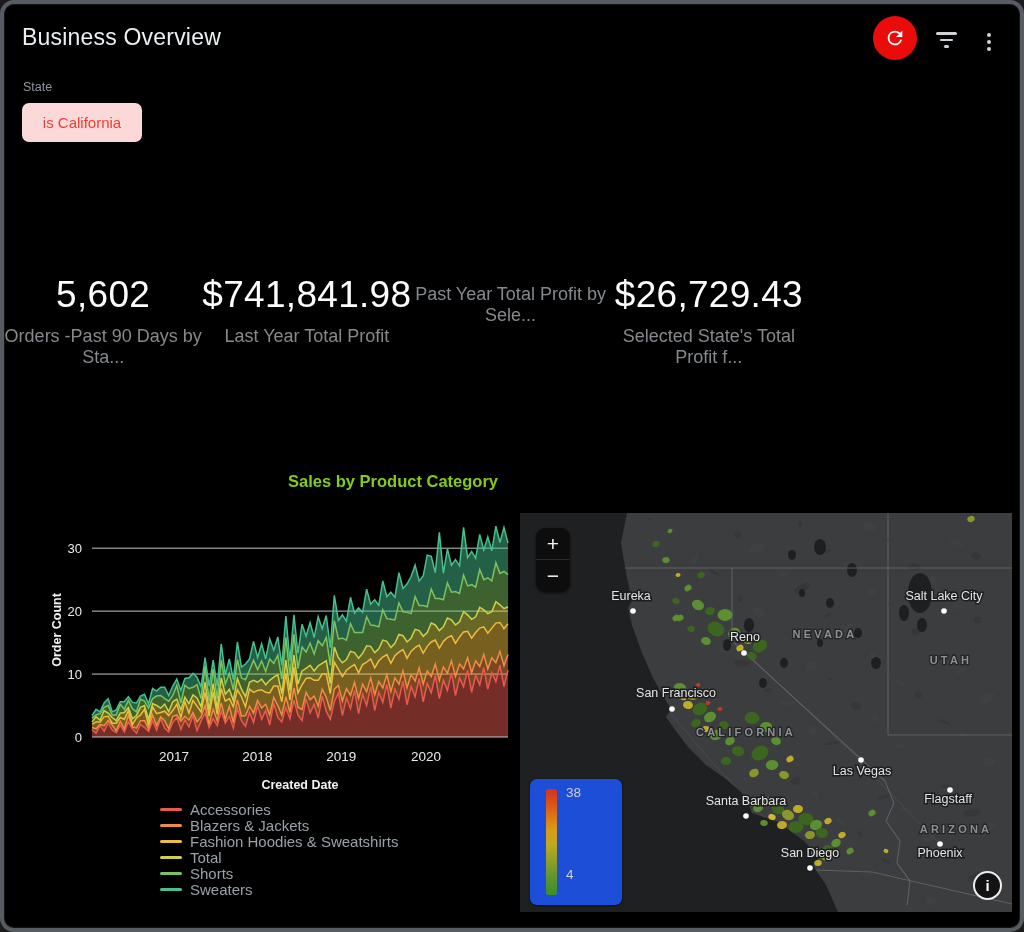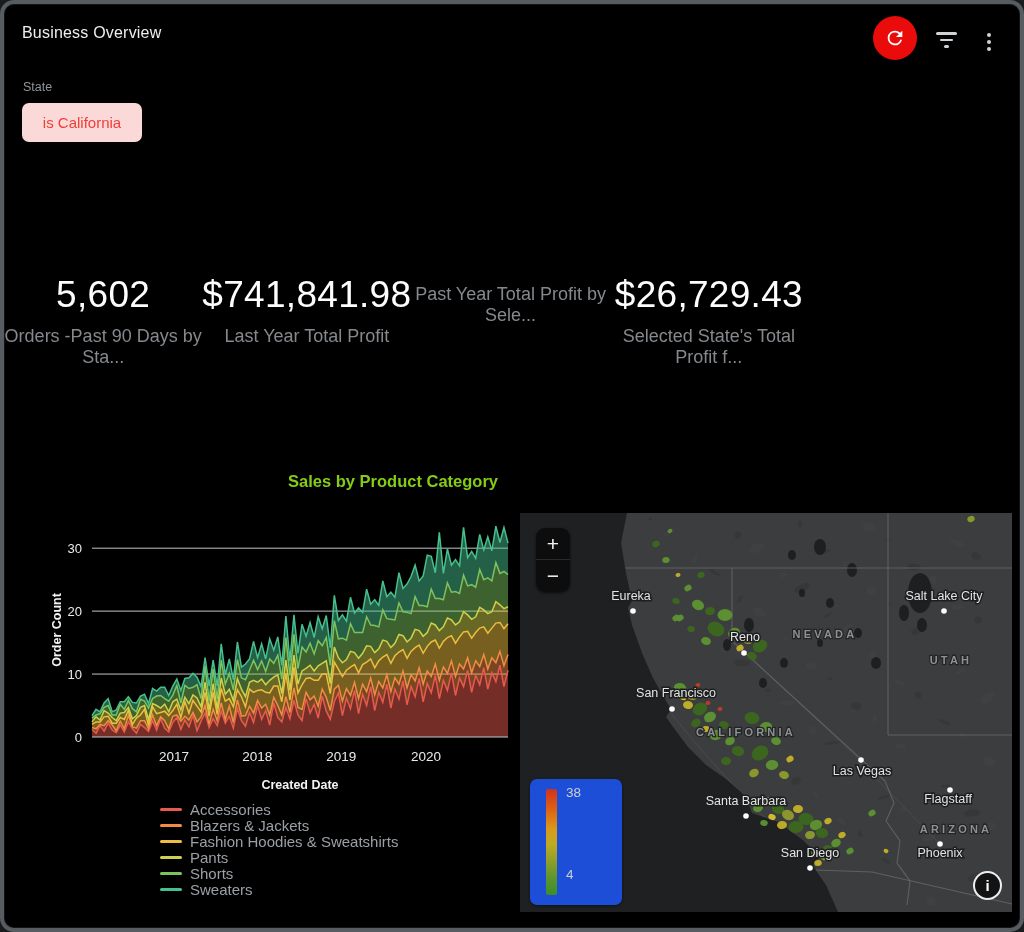--- a/index.html
+++ b/index.html
@@ -1,21 +1,21 @@
 <!DOCTYPE html>
 <html><head>
 <meta charset="utf-8">
 <style>
   html,body{margin:0;padding:0;background:#191b1d;width:1024px;height:932px;overflow:hidden;
     font-family:"Liberation Sans", sans-serif;}
   .frame{position:absolute;left:0;top:0;width:1024px;height:932px;box-sizing:border-box;
     background:#000;border:4px solid #565c61;border-radius:14px;overflow:hidden;
     box-shadow:inset 0 0 0 1px #141414;}
   
-  .hdr-title{position:absolute;left:18px;top:20px;font-size:16px;color:#eceff1;font-weight:500;letter-spacing:.2px;}
+  .hdr-title{position:absolute;left:18px;top:20px;font-size:23px;color:#eceff1;font-weight:500;letter-spacing:.2px;}
   .btn-refresh{position:absolute;left:869px;top:12px;width:44px;height:44px;border-radius:50%;
     background:#ea0b0b;border:none;display:flex;align-items:center;justify-content:center;cursor:pointer;}
   .icon-filter{position:absolute;left:929px;top:26px;width:26px;height:24px;display:flex;flex-direction:column;align-items:center;gap:4px;cursor:pointer;background:none;border:none;padding:2px 0;}
   .icon-filter i{display:block;height:2.5px;border-radius:2px;background:#cfd3d6;}
   .icon-filter i:nth-child(1){width:21px}
   .icon-filter i:nth-child(2){width:13px}
   .icon-filter i:nth-child(3){width:5px}
   .icon-more{position:absolute;left:976px;top:25px;width:18px;height:26px;display:flex;flex-direction:column;align-items:center;justify-content:center;gap:3px;background:none;border:none;cursor:pointer;}
   .icon-more i{width:4px;height:4px;border-radius:50%;background:#cfd3d6;display:block;}
   
@@ -140,21 +140,21 @@
       <li>
         <span class="sw" style="background: rgb(240, 140, 69);"></span>
         <span>Blazers &amp; Jackets</span>
       </li>
       <li>
         <span class="sw" style="background: rgb(238, 189, 63);"></span>
         <span>Fashion Hoodies &amp; Sweatshirts</span>
       </li>
       <li>
         <span class="sw" style="background: rgb(207, 208, 76);"></span>
-        <span>Pants</span>
+        <span>Total</span>
       </li>
       <li>
         <span class="sw" style="background: rgb(124, 195, 94);"></span>
         <span>Shorts</span>
       </li>
       <li>
         <span class="sw" style="background: rgb(70, 192, 142);"></span>
         <span>Sweaters</span>
       </li>
     </ul>

